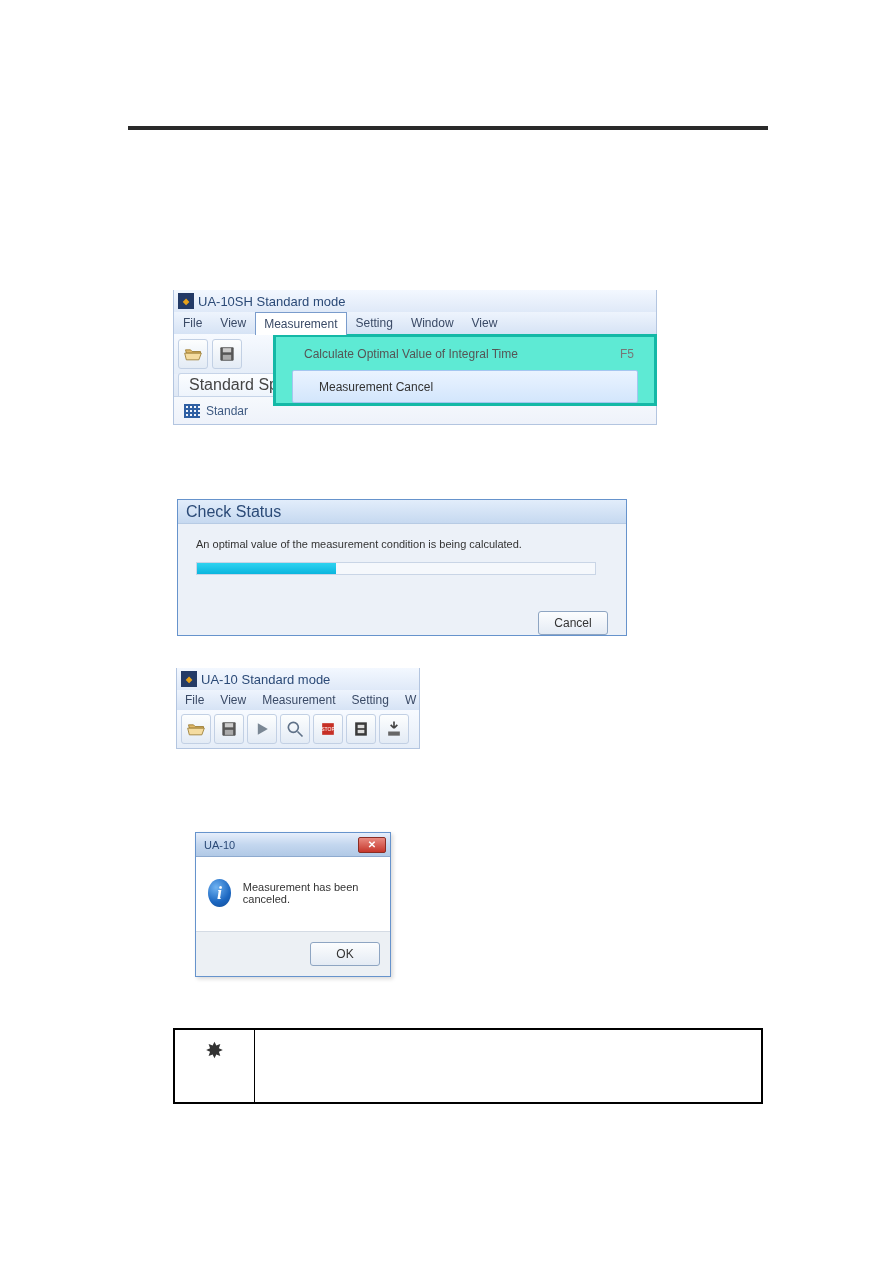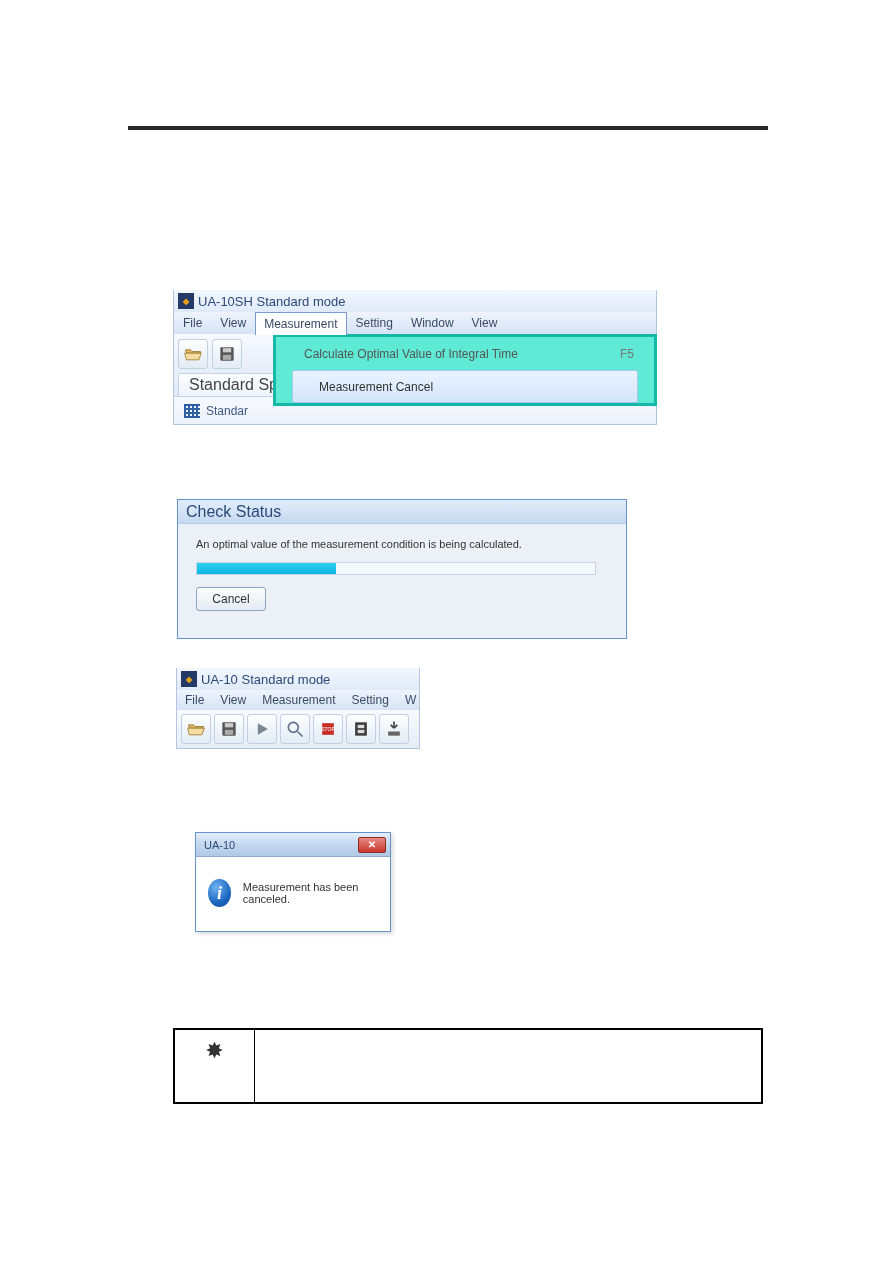--- a/index.html
+++ b/index.html
@@ -185,21 +185,23 @@
     position: relative;
   }
   .progress-fill {
     position: absolute;
     left: 0; top: 0; bottom: 0;
     width: 35%;
     background: linear-gradient(#2fd3f0, #0ab5de);
   }
   .dlg2-btns {
     display: flex;
-    padding: 0 18px 27px;
+    justify-content: flex-end;
+    padding: 0 18px 0;
+    margin-top: 24px;
   }
   .win-btn {
     min-width: 70px;
     height: 24px;
     background: linear-gradient(#fcfdfe, #e4ebf4);
     border: 1px solid #8ea5c2;
     border-radius: 3px;
     font-size: 12px;
     color: #333;
     text-align: center;
@@ -451,20 +453,23 @@
   <div class="dlg4-title">
     <span>UA-10</span>
     <span class="close-x">
       <span>✕</span>
     </span>
   </div>
   <div class="dlg4-body">
     <span class="info-icon">i</span>
     <span>Measurement has been canceled.</span>
   </div>
+  <div class="dlg4-btns">
+    <div class="win-btn">OK</div>
+  </div>
 </div>
 
 <div class="note-table">
   <div class="note-cell-icon">
     <span>✸</span>
   </div>
   <div class="note-cell-text"></div>
 </div>
 
 </body></html>

